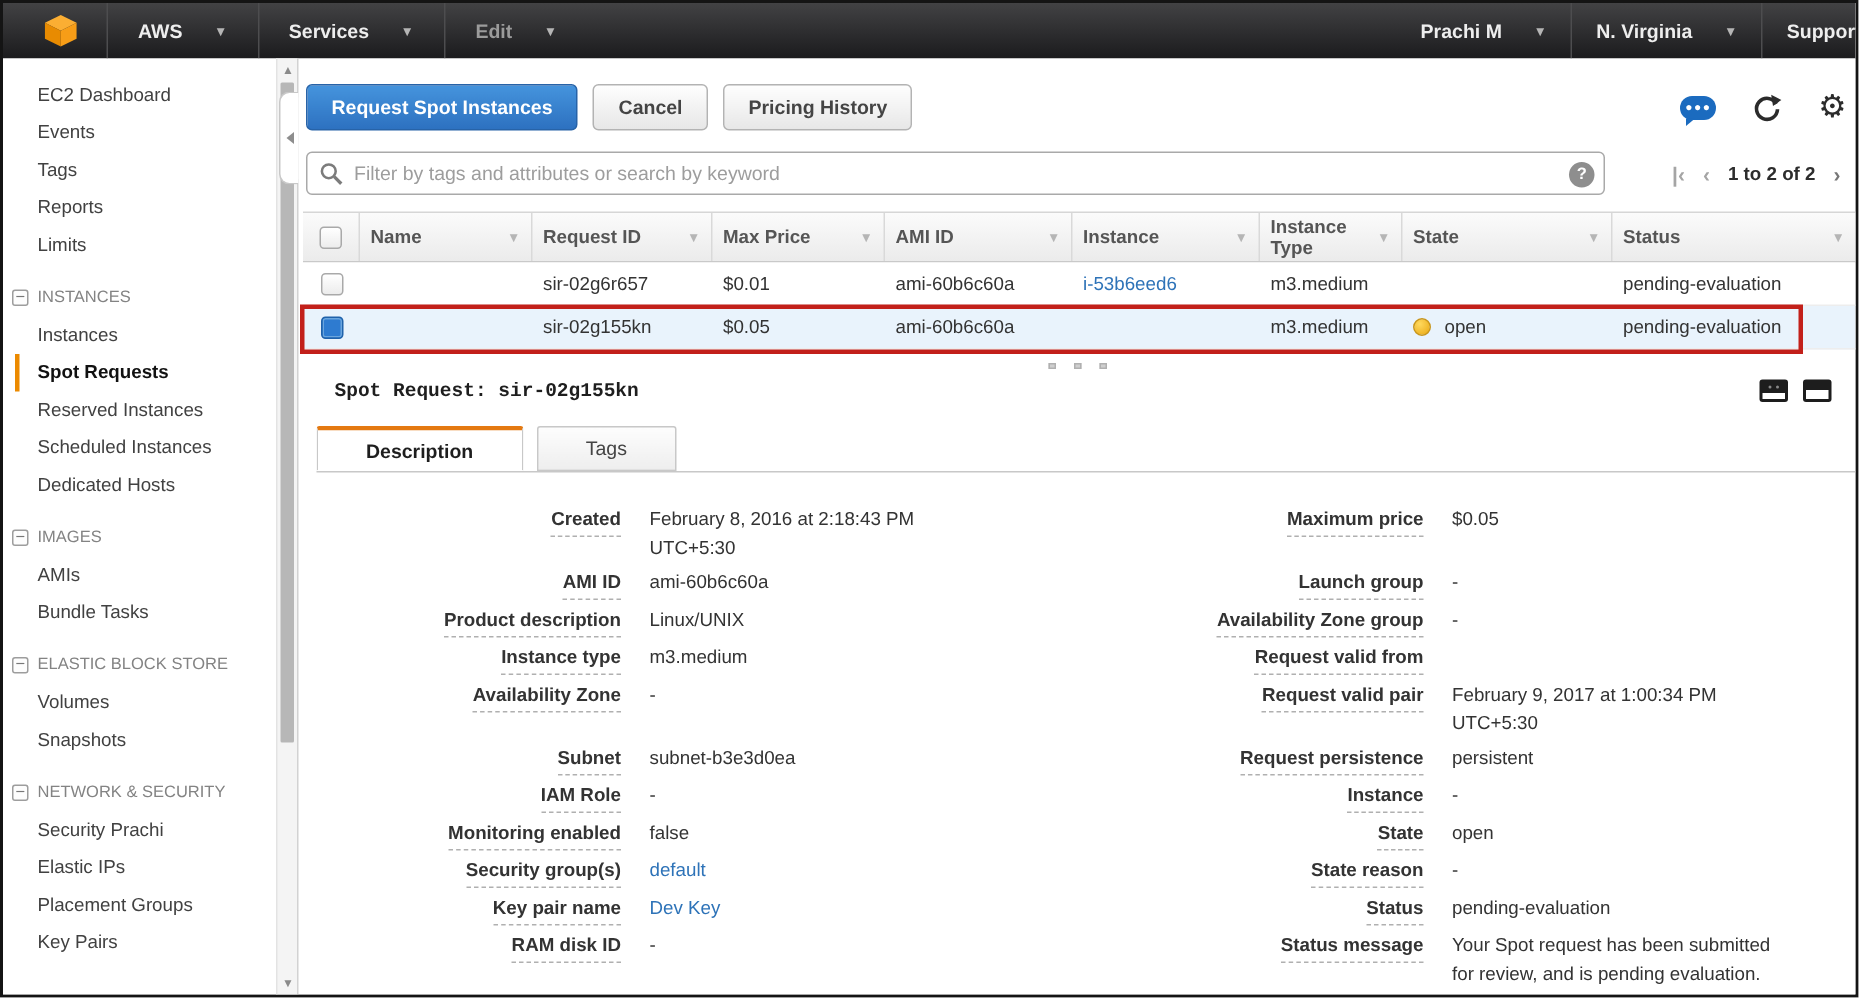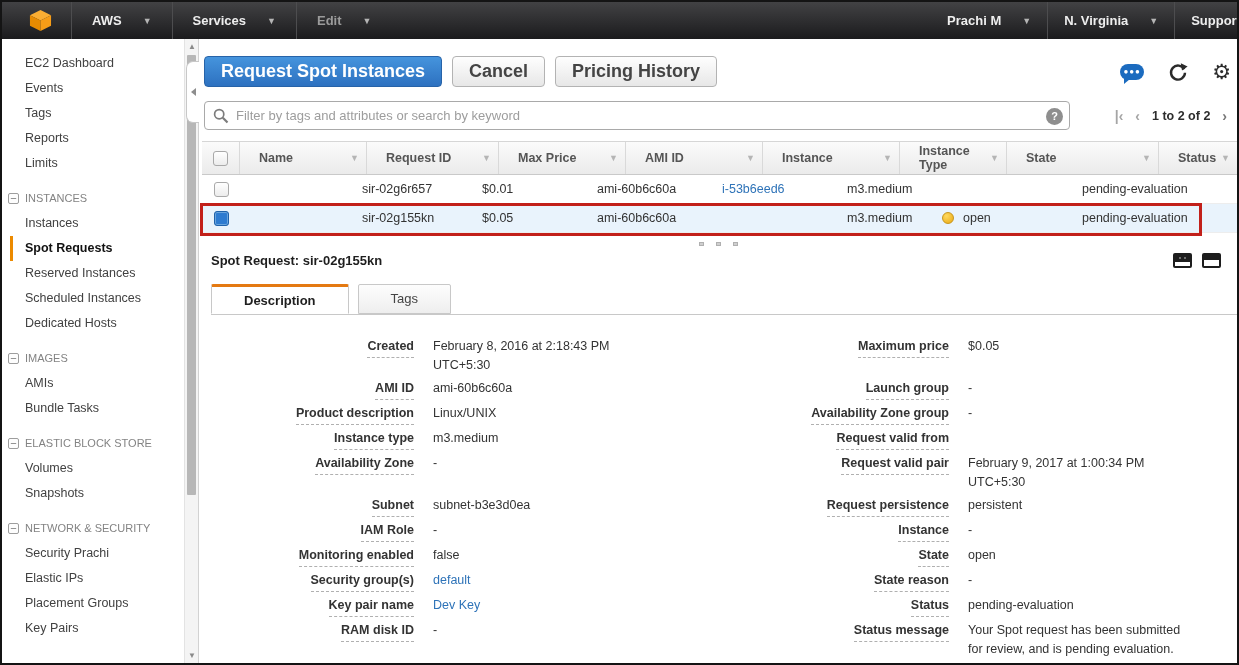--- a/index.html
+++ b/index.html
@@ -32,21 +32,21 @@
   .sb-arrow { position:absolute; left:0; width:14px; text-align:center; font-size:8px; color:#8a8a8a; }
   .sb-arrow.up { top:3px; } .sb-arrow.down { bottom:3px; }
 
   
   .main { flex:1; position:relative; border-left:1px solid #d2d2d2; background:#fff; }
   .collapse-tab { position:absolute; left:-13px; top:22px; width:13px; height:62px; background:#fff; border:1px solid #c8c8c8; border-right:none; border-radius:7px 0 0 7px; display:flex; align-items:center; justify-content:center; cursor:pointer; }
   .tri-left { width:0; height:0; border-top:4px solid transparent; border-bottom:4px solid transparent; border-right:5px solid #8d8d8d; }
 
   
   .toolbar { display:flex; align-items:center; margin:17px 14px 0 5px; height:31px; }
-  .btn { height:31px; padding:0 16px; border-radius:4px; font-size:18px; font-weight:bold; cursor:pointer; font-family:inherit; }
+  .btn { height:31px; padding:0 16px; border-radius:4px; font-size:13px; font-weight:bold; cursor:pointer; font-family:inherit; }
   .btn-primary { background:linear-gradient(#4594dd,#2d71c0); border:1px solid #2763a8; color:#fff; }
   .btn-default { background:linear-gradient(#fefefe,#e7e7e7); border:1px solid #b3b3b3; color:#444; margin-left:10px; }
   .tb-icons { margin-left:auto; display:flex; align-items:center; gap:24px; }
   .bubble { position:relative; width:24px; height:16px; background:#1b6bbf; border-radius:8px; color:#fff; font-size:8px; letter-spacing:1px; text-align:center; line-height:15px; cursor:pointer; }
   .bubble::after { content:""; position:absolute; left:4px; bottom:-4px; border-top:5px solid #1b6bbf; border-right:6px solid transparent; }
   .gear { font-size:21px; color:#2c2c2c; margin-right:-8px; cursor:pointer; }
   .refresh { cursor:pointer; display:flex; }
 
   
   .filter-row { display:flex; align-items:center; margin:14px 6px 0 5px; height:29px; }
@@ -55,21 +55,21 @@
   .search-box input { border:none; outline:none; width:100%; margin:0 30px 0 31px; font-size:13px; color:#333; font-family:inherit; }
   .search-box input::placeholder { color:#9d9d9d; }
   .help-circle { position:absolute; right:6px; top:6px; width:17px; height:17px; border-radius:50%; background:#8e8e8e; color:#fff; font-size:11px; font-weight:bold; text-align:center; line-height:17px; cursor:pointer; }
   .pager { margin-left:auto; display:flex; align-items:center; gap:12px; font-size:14px; color:#a5a5a5; padding-right:4px; }
   .pager .pg-btn { cursor:pointer; font-weight:bold; }
   .pager .range { font-weight:bold; color:#2d2d2d; font-size:12.5px; }
   .pager .en { color:#777; }
 
   
   .grid-table { margin:11px 0 0 3px; font-size:12.5px; }
-  .thead { display:flex; height:34px; background:linear-gradient(#fbfbfb,#ebebeb); border-top:1px solid #d6d6d6; border-bottom:1px solid #c9c9c9; color:#555; font-weight:bold;gap:12px; }
+  .thead { display:flex; height:34px; background:linear-gradient(#fbfbfb,#ebebeb); border-top:1px solid #d6d6d6; border-bottom:1px solid #c9c9c9; color:#555; font-weight:bold; }
   .th { display:flex; align-items:center; justify-content:space-between; padding:0 7px; border-right:1px solid #d9d9d9; }
   .th:last-child { border-right:none; }
   .td { display:flex; align-items:center; padding:0 7px; }
   .c-cb { width:38px; flex:0 0 38px; justify-content:center; }
   .c-name { width:115px; flex:0 0 115px; }
   .c-req  { width:120px; flex:0 0 120px; }
   .c-price{ width:115px; flex:0 0 115px; }
   .c-ami  { width:125px; flex:0 0 125px; }
   .c-inst { width:125px; flex:0 0 125px; }
   .c-type { width:95px;  flex:0 0 95px; }
@@ -81,21 +81,21 @@
   .cb.checked { background:#2e7bd0; border-color:#2062aa; box-shadow:inset 0 0 0 1px #6aa5dd; }
   .dot-open { width:12px; height:12px; border-radius:50%; background:radial-gradient(circle at 35% 30%, #ffd95e, #e9a813); border:1px solid #c8961c; margin-right:9px; }
   .link { color:#2e73b8; cursor:pointer; }
   .annotation { position:absolute; left:1px; top:164px; width:1002px; height:33px; border:3px solid #c2201a; pointer-events:none; }
 
   
   .dots-row { display:flex; justify-content:center; gap:12px; margin-top:9px; cursor:row-resize; }
   .dots-row i { width:5px; height:4px; background:#cfcfcf; border:1px solid #b0b0b0; }
 
   
-  .detail-head { display:flex; align-items:flex-start; margin:7px 16px 0 12px; }
+  .detail-head { display:flex; align-items:flex-start; margin:7px 16px 0 24px;font-family:Liberation Mono, monospace; }
   .detail-title { font-size:13px; font-weight:bold; color:#1e1e1e; }
   .pane-icons { margin-left:auto; display:flex; gap:10px; }
   .pane-icon { position:relative; width:19px; height:15px; background:#1d1d1d; border-radius:2px; cursor:pointer; }
   .pi-strip { position:absolute; left:2px; right:2px; bottom:2px; height:4px; background:#fff; }
   .pi-strip.tall { height:6px; }
   .pi-dots { position:absolute; top:4px; left:6px; width:2px; height:2px; border-radius:50%; background:#888; box-shadow:5px 0 0 #888; }
 
   .tabs { display:flex; margin:16px 0 0 12px; border-bottom:1px solid #c8c8c8; padding-left:0; }
   .tab { height:30px; line-height:27px; padding:0 32px; font-size:13px; color:#444; background:linear-gradient(#fdfdfd,#eee); border:1px solid #c8c8c8; margin-right:9px; border-radius:2px 2px 0 0; cursor:pointer; }
   .tab.active { background:#fff; border-top:3px solid #e47911; border-bottom:1px solid #fff; margin-bottom:-1px; font-weight:bold; color:#1e1e1e; }

